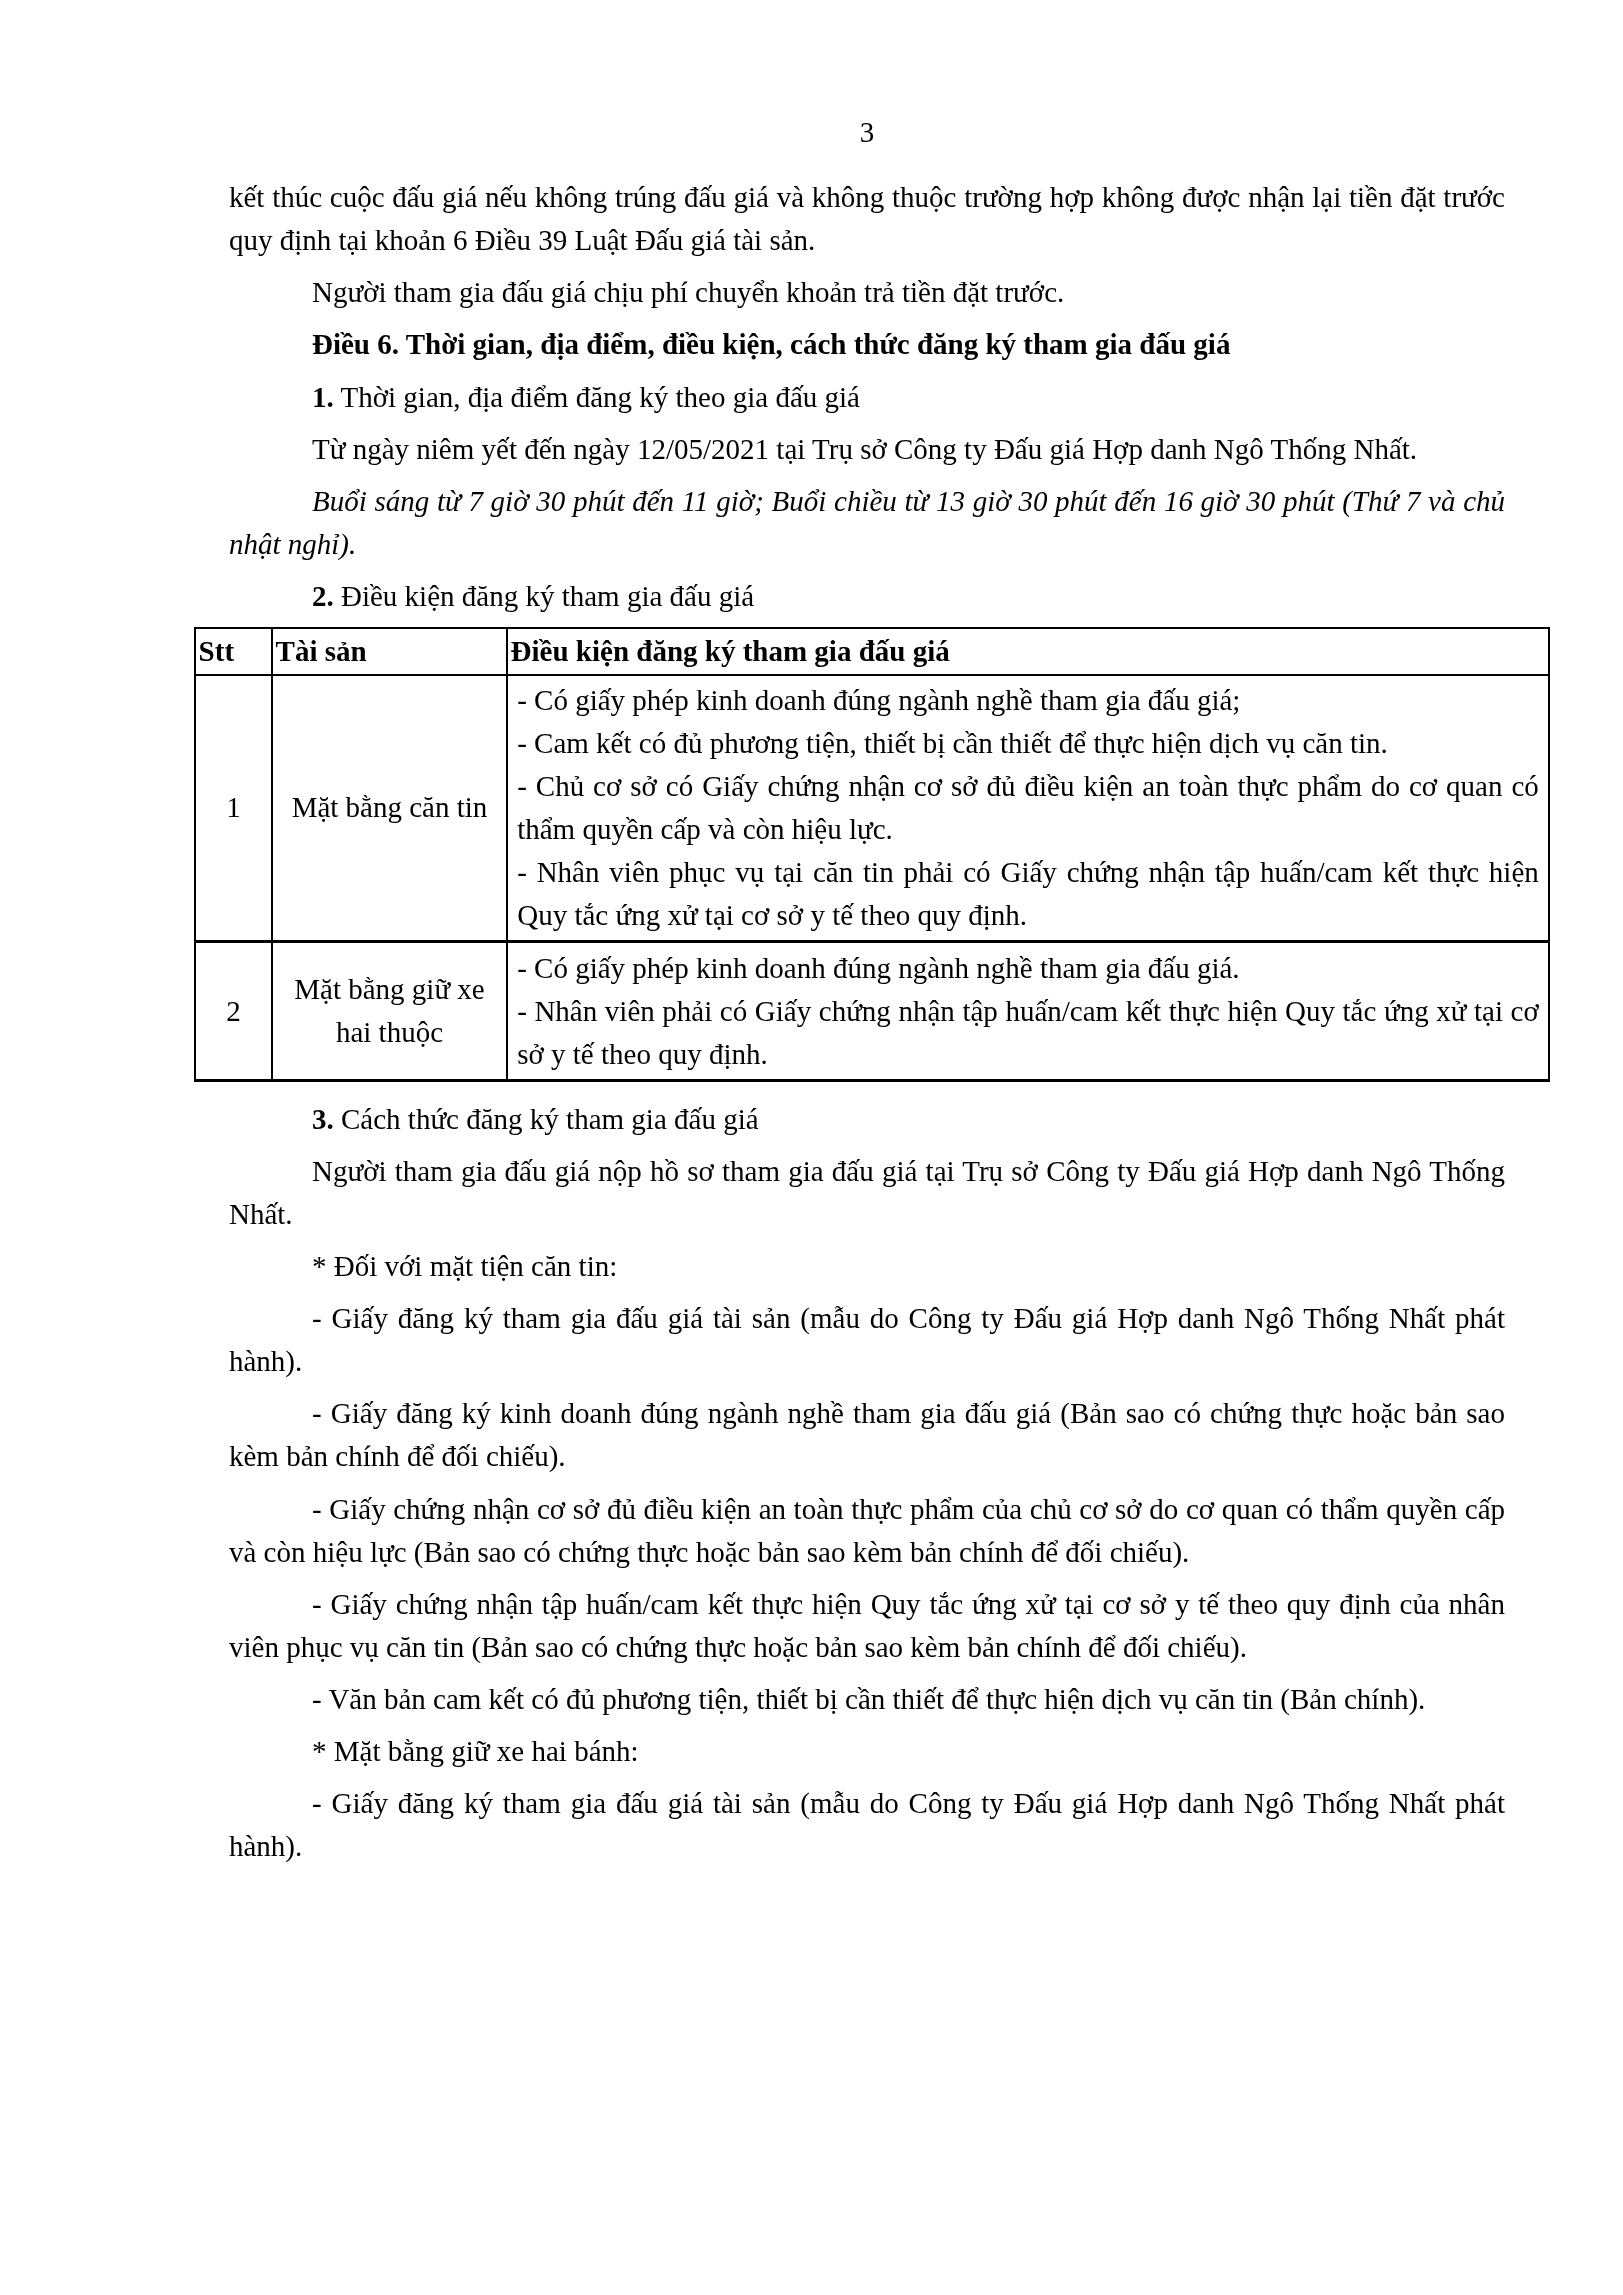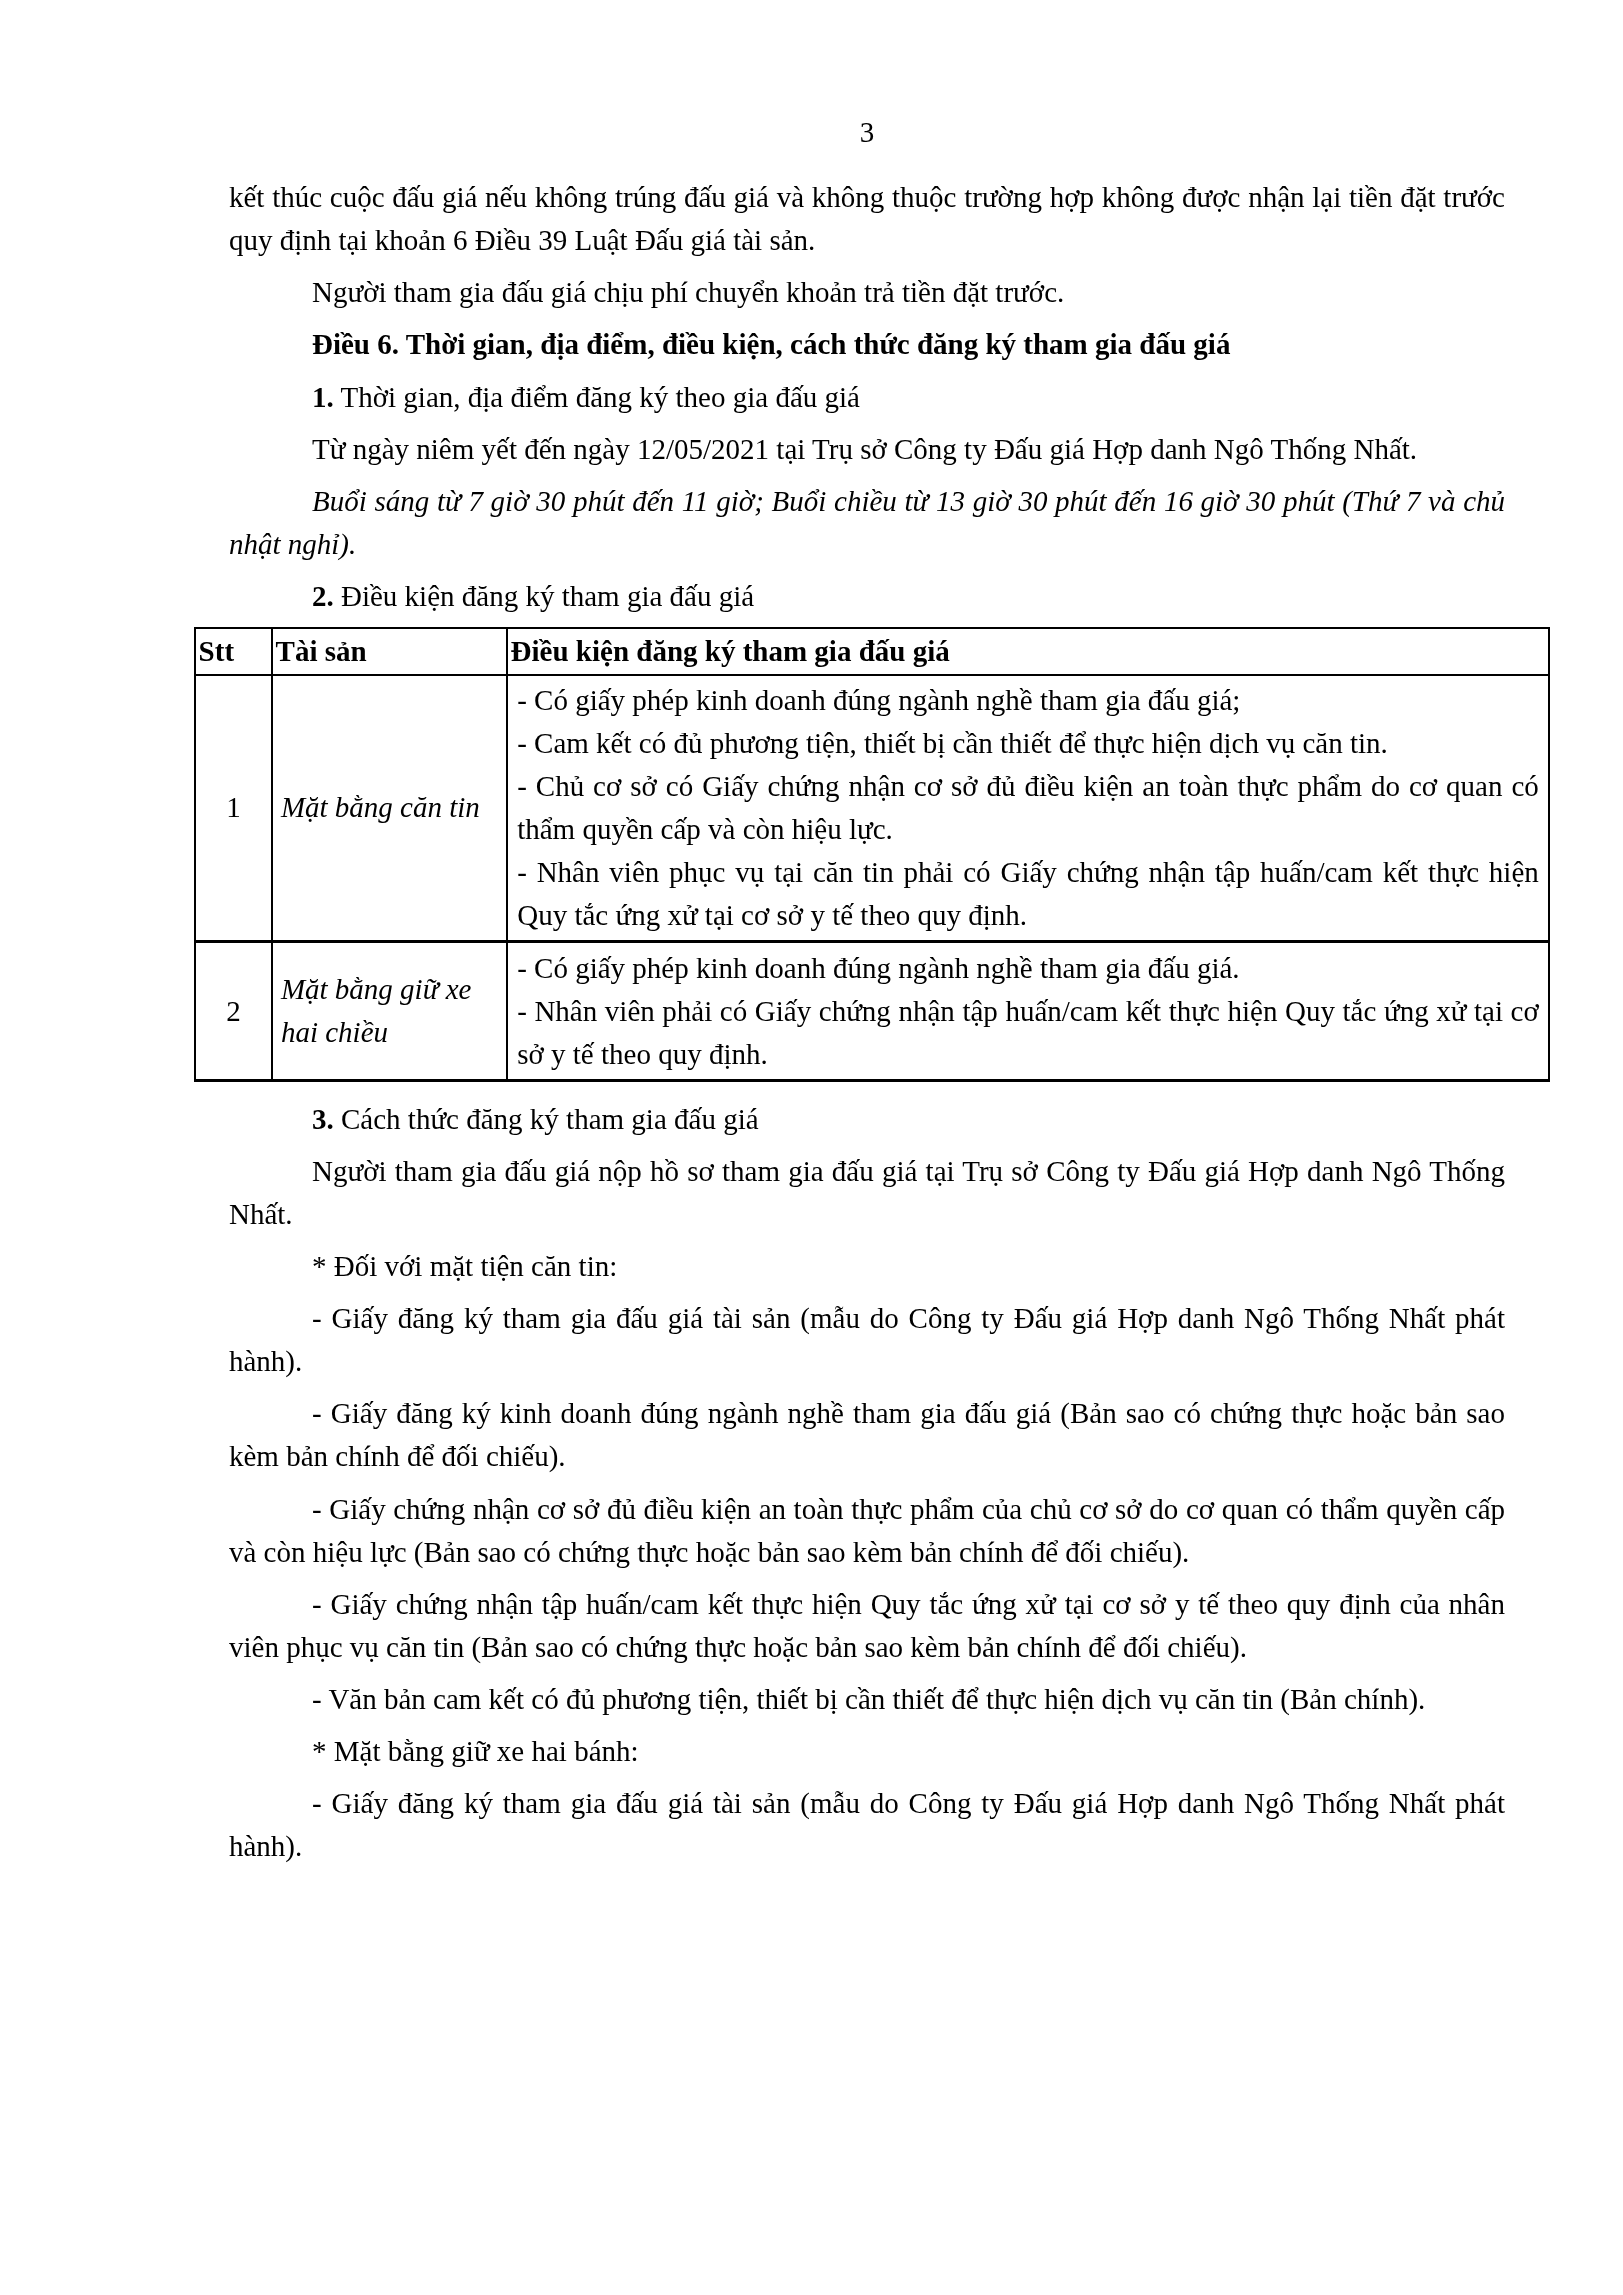--- a/index.html
+++ b/index.html
@@ -49,22 +49,21 @@
     padding: 0.7px 2.6px;
   }
   td.stt-cell {
     text-align: center;
     vertical-align: middle;
     padding: 1.3px 2.6px;
   }
   td.asset-cell {
     vertical-align: middle;
     padding: 1.3px 7.9px;
-    text-align: left;
-    font-style: italic;
+    text-align: center;
   }
   td.cond-cell {
     vertical-align: middle;
     padding: 3.3px 9.2px;
     margin-left: 35px;
   }
   .cond-line { text-align: justify; }
 </style>
 </head>
 <body>
@@ -98,21 +97,21 @@
       <td class="asset-cell">Mặt bằng căn tin</td>
       <td class="cond-cell">
         <div class="cond-line">- Có giấy phép kinh doanh đúng ngành nghề tham gia đấu giá;</div>
         <div class="cond-line">- Cam kết có đủ phương tiện, thiết bị cần thiết để thực hiện dịch vụ căn tin.</div>
         <div class="cond-line">- Chủ cơ sở có Giấy chứng nhận cơ sở đủ điều kiện an toàn thực phẩm do cơ quan có thẩm quyền cấp và còn hiệu lực.</div>
         <div class="cond-line">- Nhân viên phục vụ tại căn tin phải có Giấy chứng nhận tập huấn/cam kết thực hiện Quy tắc ứng xử tại cơ sở y tế theo quy định.</div>
       </td>
     </tr>
     <tr class="data-row-2">
       <td class="stt-cell">2</td>
-      <td class="asset-cell">Mặt bằng giữ xe hai chiều</td>
+      <td class="asset-cell">Mặt bằng giữ xe hai thuộc</td>
       <td class="cond-cell">
         <div class="cond-line">- Có giấy phép kinh doanh đúng ngành nghề tham gia đấu giá.</div>
         <div class="cond-line">- Nhân viên phải có Giấy chứng nhận tập huấn/cam kết thực hiện Quy tắc ứng xử tại cơ sở y tế theo quy định.</div>
       </td>
     </tr>
   </tbody>
     </table>
 
   <p class="para indent"><b>3.</b><span> Cách thức đăng ký tham gia đấu giá</span></p>
   <p class="para indent">Người tham gia đấu giá nộp hồ sơ tham gia đấu giá tại Trụ sở Công ty Đấu giá Hợp danh Ngô Thống Nhất.</p>

